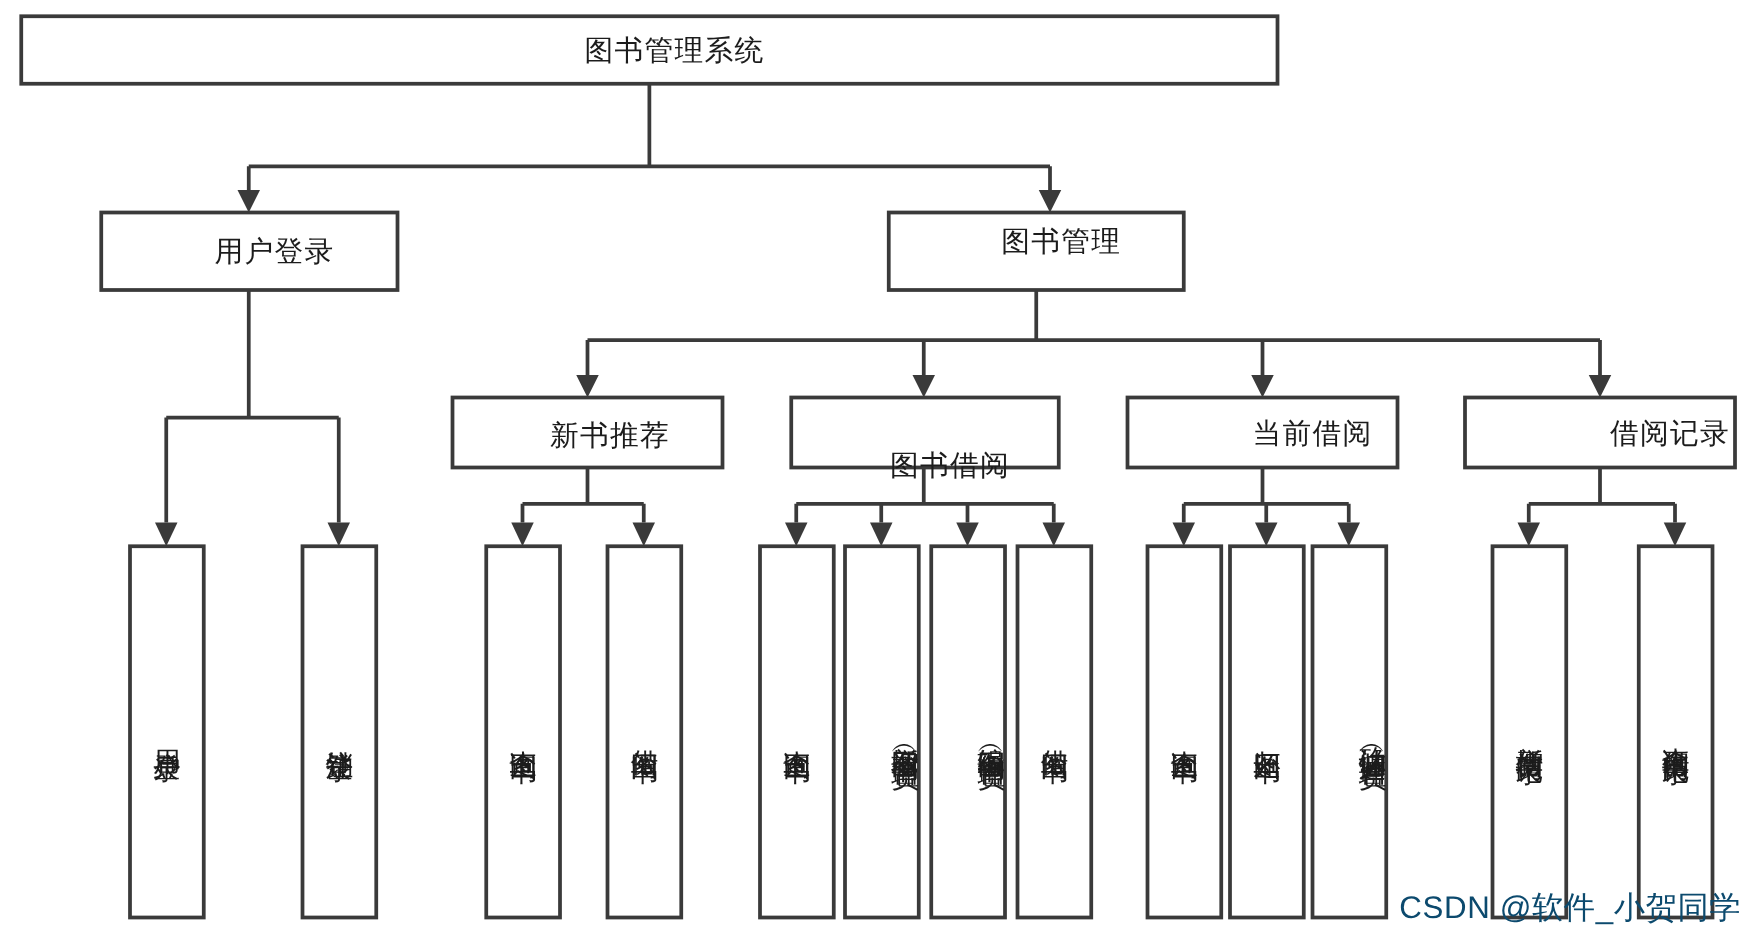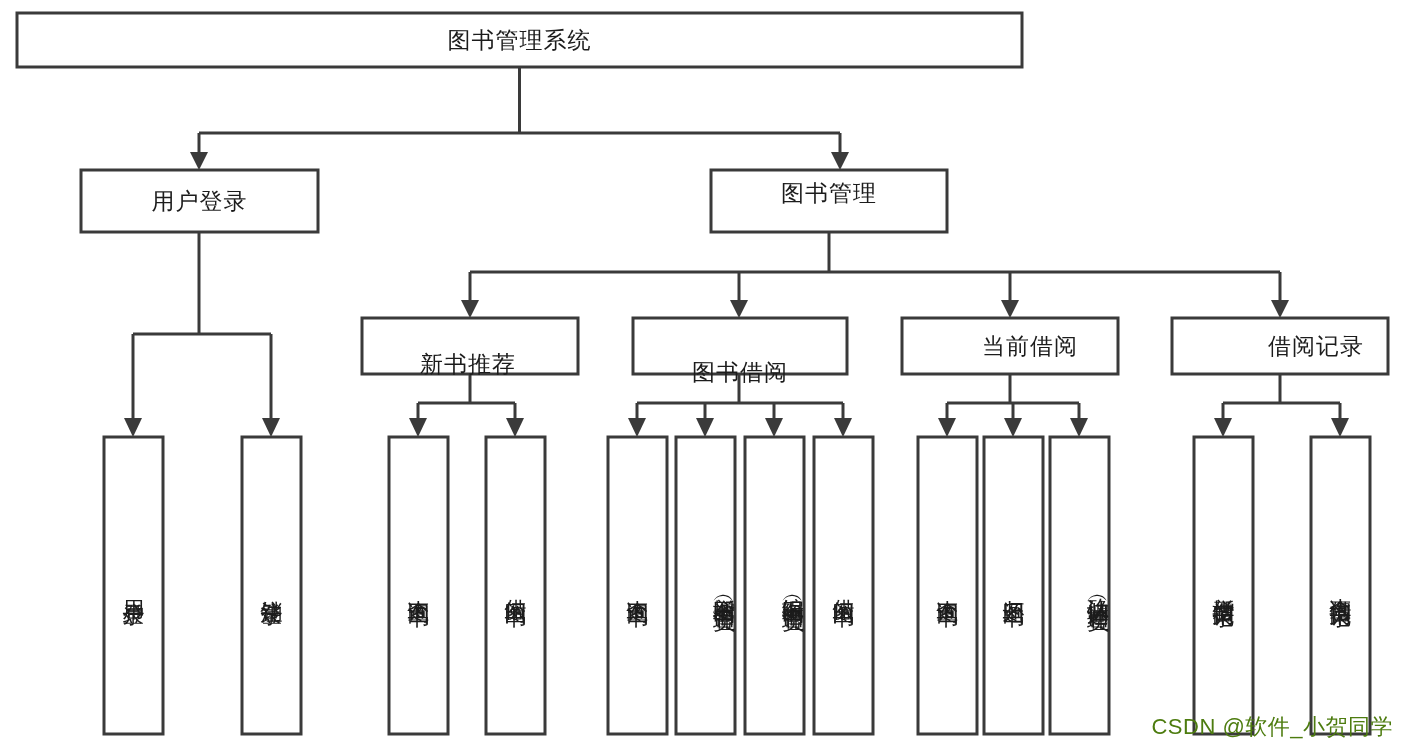--- a/index.html
+++ b/index.html
@@ -61,27 +61,28 @@
     position: absolute;
     display: flex;
     align-items: center;
     justify-content: center;
     font-size: 23px;
     color: #1c1c1c;
     white-space: nowrap;
     pointer-events: none;
     letter-spacing: 1px;
     font-family: "Liberation Sans", "DejaVu Sans", sans-serif;
+    padding-left: 20px;
   }
   .watermark {
     position: absolute;
     right: 12px;
     bottom: 5px;
-    font-size: 22px;
-    color: #4d7c0f;
+    font-size: 25px;
+    color: #0c4a6e;
     letter-spacing: 0.5px;
     font-family: "Liberation Sans", "DejaVu Sans", sans-serif;
     pointer-events: none;
   }
 </style>
 </head>
 <body>
 
 <div id="diagram-root">
 
@@ -187,21 +188,21 @@
 
     <rect class="node-box" x="1194" y="437" width="59" height="297"></rect>
     <rect class="node-box" x="1311" y="437" width="59" height="297"></rect>
   </svg>
 
   <div class="hlabel-wrap" style="left:17px; top:13px; width:1005px; height:54px;">图书管理系统</div>
 
   <div class="hlabel-wrap" style="left:81px; top:170px; width:237px; height:62px;">用户登录</div>
   <div class="hlabel-wrap" style="left:711px; top:170px; width:236px; height:46px;">图书管理</div>
 
-  <div class="hlabel-wrap" style="left:362px; top:336px; width:212px; height:56px;">新书推荐</div>
+  <div class="hlabel-wrap" style="left:362px; top:320px; width:212px; height:56px;">新书推荐</div>
   <div class="hlabel-wrap" style="left:633px; top:318px; width:214px; height:56px;margin-top:26px;">图书借阅</div>
   <div class="hlabel-wrap" style="left:902px; top:318px; width:256px; height:56px;">当前借阅</div>
   <div class="hlabel-wrap" style="left:1172px; top:318px; width:216px; height:56px;margin-left:36px;">借阅记录</div>
 
   <div class="vlabel-wrap" style="left:104px; top:437px; width:59px; height:297px;">用户登录</div>
   <div class="vlabel-wrap" style="left:242px; top:437px; width:59px; height:297px;">注销登录</div>
 
   <div class="vlabel-wrap" style="left:389px; top:437px; width:59px; height:297px;">查询图书</div>
   <div class="vlabel-wrap" style="left:486px; top:437px; width:59px; height:297px;">借阅图书</div>
 

